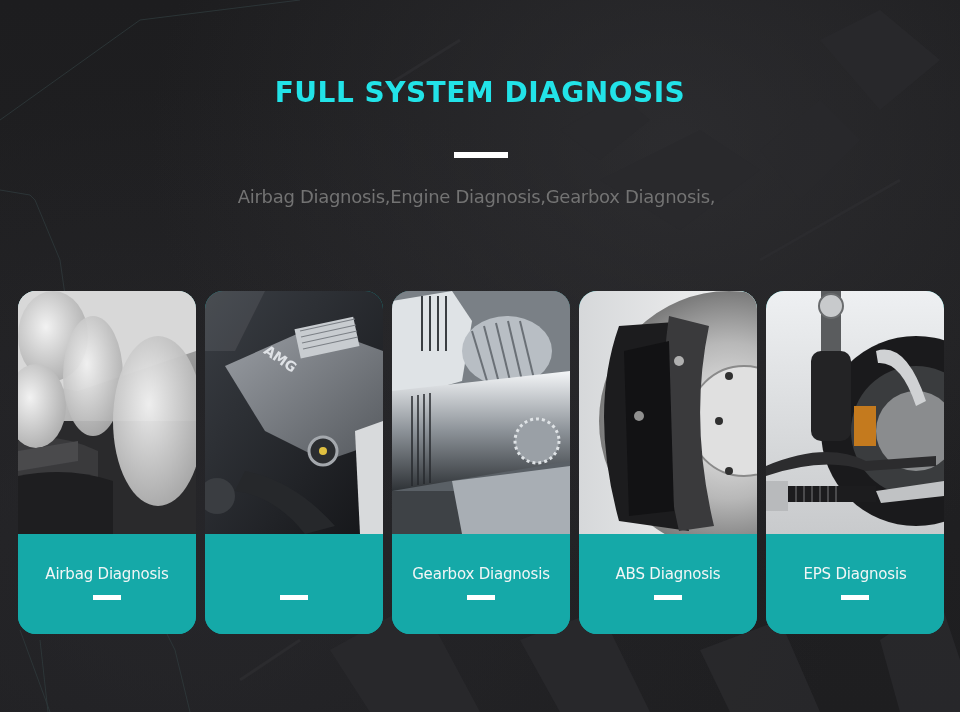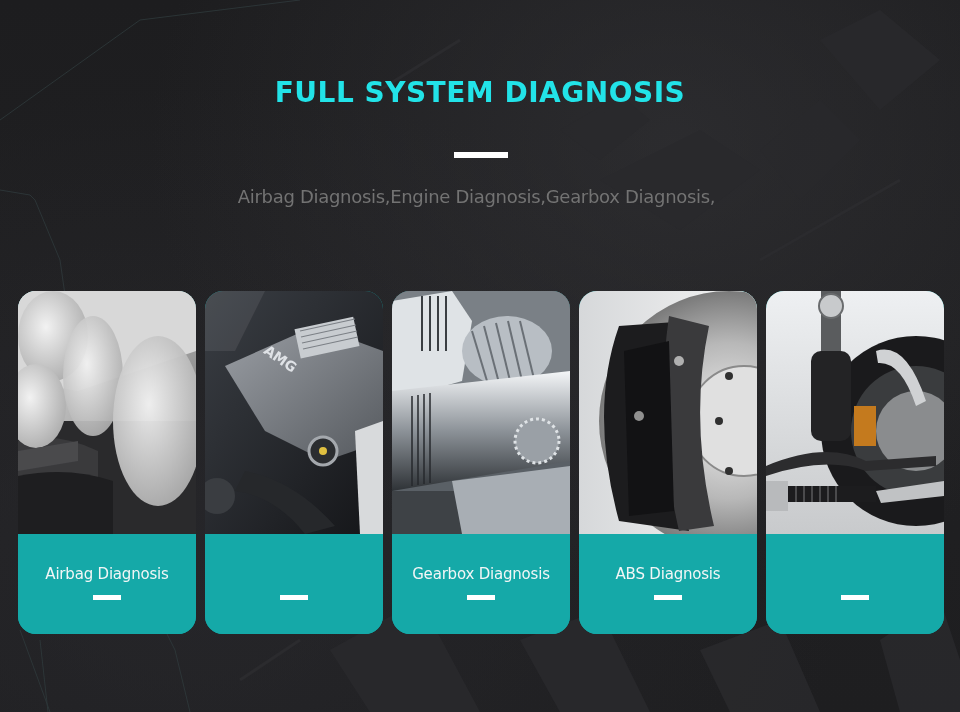--- a/index.html
+++ b/index.html
@@ -269,16 +269,17 @@
             <line x1="54" y1="195" x2="54" y2="211"></line>
           <line x1="62" y1="195" x2="62" y2="211"></line>
             <line x1="70" y1="195" x2="70" y2="211"></line>
         </g>
         <rect x="0" y="190" width="22" height="30" fill="#b8babc"></rect>
         <path d="M0 175 Q60 150 100 170 L170 165 L170 175 L100 180 Q60 165 0 185Z" fill="#2c2c2e"></path>
         <path d="M110 200 L178 190 L178 205 L115 212Z" fill="#c0c2c4"></path>
       </svg>
     </div>
     <div class="card-panel"></div>
+    <div class="card-label">EPS Diagnosis</div>
     <div class="card-bar"></div>
   </div>
 
 </div>
 
 </body></html>

